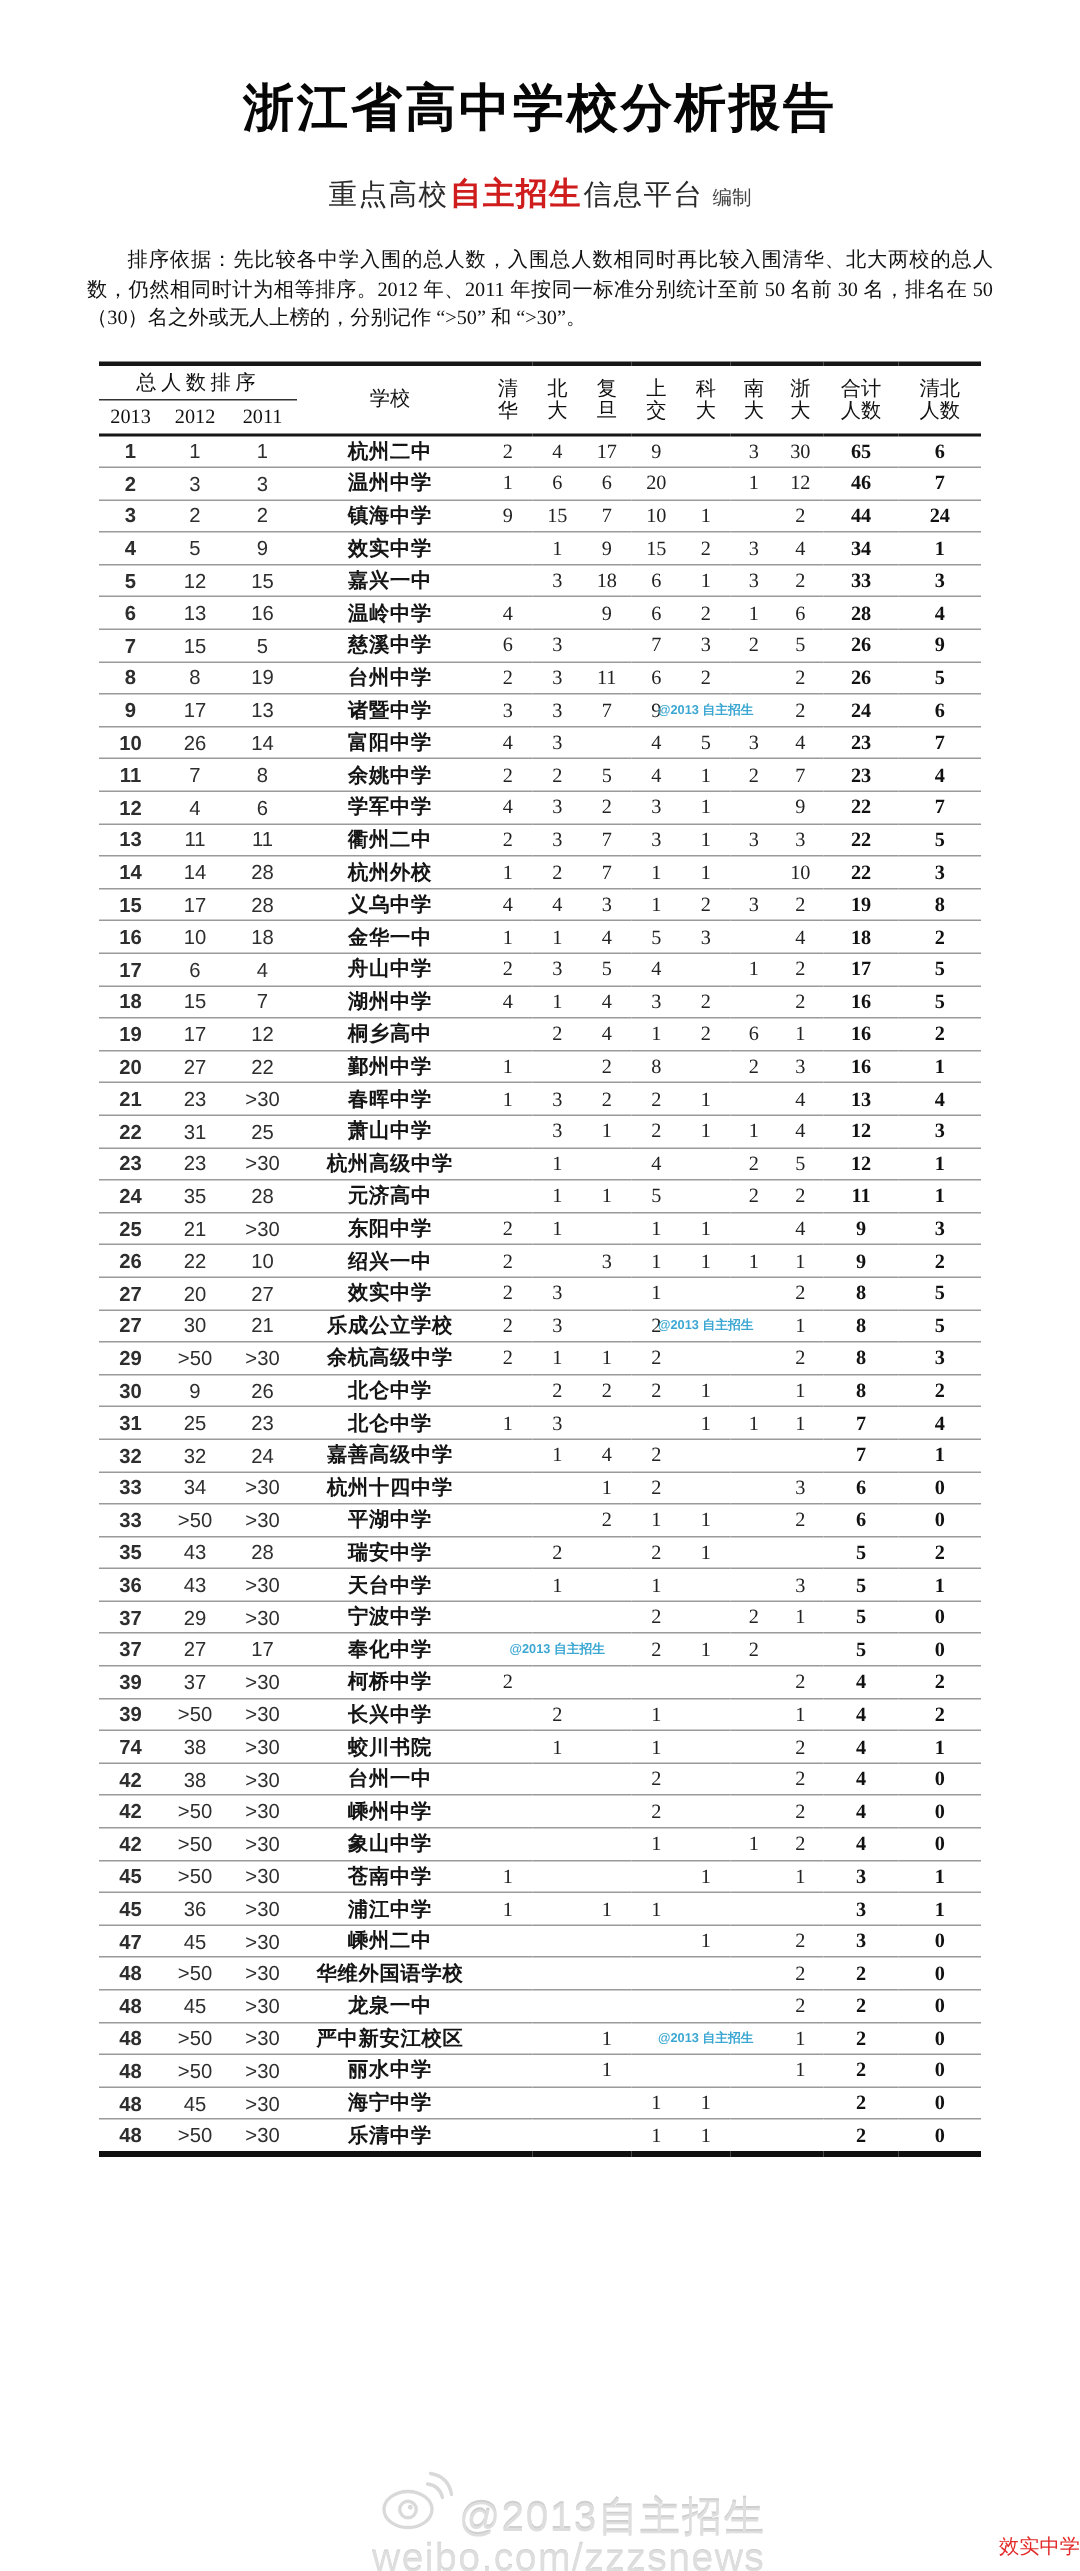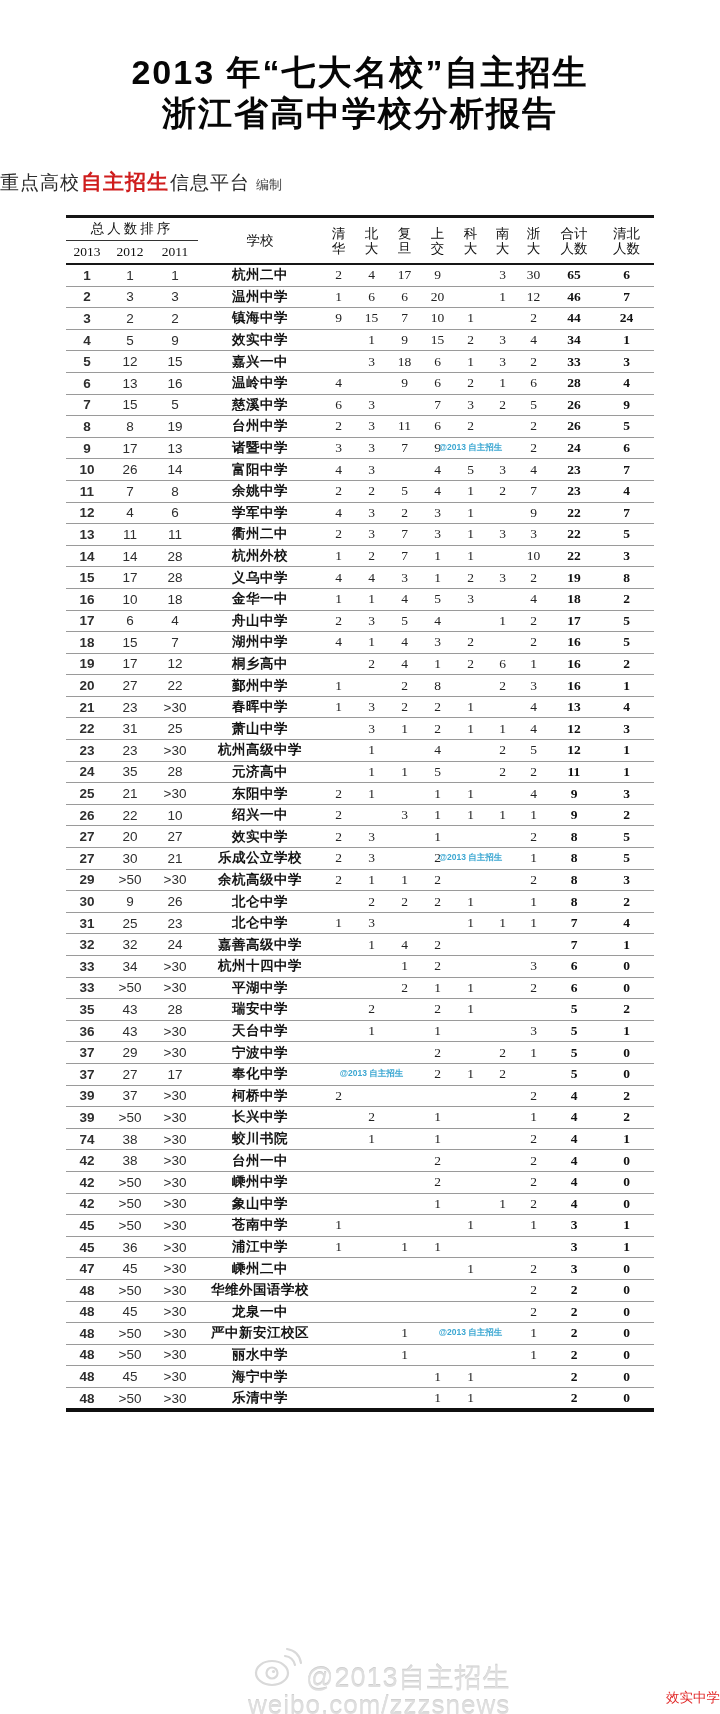--- a/index.html
+++ b/index.html
@@ -3,21 +3,21 @@
 <meta charset="utf-8">
 <style>
   html,body{margin:0;padding:0;background:#fff;}
   .page{position:relative;width:720px;height:1714px;background:#ffffff;overflow:hidden;
         font-family:"Liberation Serif",serif;color:#1a1a1a;}
 
   
   .title{ text-align:center;font-family:"Liberation Sans",sans-serif;
           font-weight:900;font-size:34px;line-height:41px;letter-spacing:2px;color:#060606;}
   .title-wrap{padding-top:52px;}
-  .subtitle{margin-top:34px;text-align:left;font-family:"Liberation Sans",sans-serif;
+  .subtitle{margin-top:22px;text-align:center;font-family:"Liberation Sans",sans-serif;
             font-size:19px;color:#2b2b2b;letter-spacing:1px;}
   .subtitle .hl{color:#cf1d1d;font-weight:900;font-size:21px;margin:0 1px;}
   .subtitle .note{font-size:13px;color:#444;margin-left:6px;letter-spacing:0;}
 
   
   .intro{width:604px;margin:20px auto 0;font-size:13.5px;line-height:19.5px;
          color:#111;text-indent:2em;text-align:justify;
          font-family:"Liberation Serif",serif;}
 
   
@@ -56,28 +56,28 @@
   
   .corner-tag{position:absolute;left:666px;top:1689px;color:#e22a2a;
               font-family:"Liberation Sans",sans-serif;font-size:13.5px;white-space:nowrap;}
 </style>
 </head>
 <body>
 
 <div class="page">
 
   <div class="title-wrap">
-    <div class="title">2013 年“七大名校”自主招生</div>
     <div class="title">浙江省高中学校分析报告</div>
   </div>
 
   <div class="subtitle">
     <span>重点高校</span><span class="hl">自主招生</span><span>信息平台</span><span class="note">编制</span>
   </div>
 
+  <p class="intro">排序依据：先比较各中学入围的总人数，入围总人数相同时再比较入围清华、北大两校的总人数，仍然相同时计为相等排序。2012 年、2011 年按同一标准分别统计至前 50 名前 30 名，排名在 50（30）名之外或无人上榜的，分别记作 “&gt;50” 和 “&gt;30”。</p>
 
   <table class="rank-table">
     <colgroup>
       <col style="width:42px">
         <col style="width:44px">
         <col style="width:46px">
       <col style="width:124px">
       <col style="width:33px">
         <col style="width:33px">
         <col style="width:33px">

